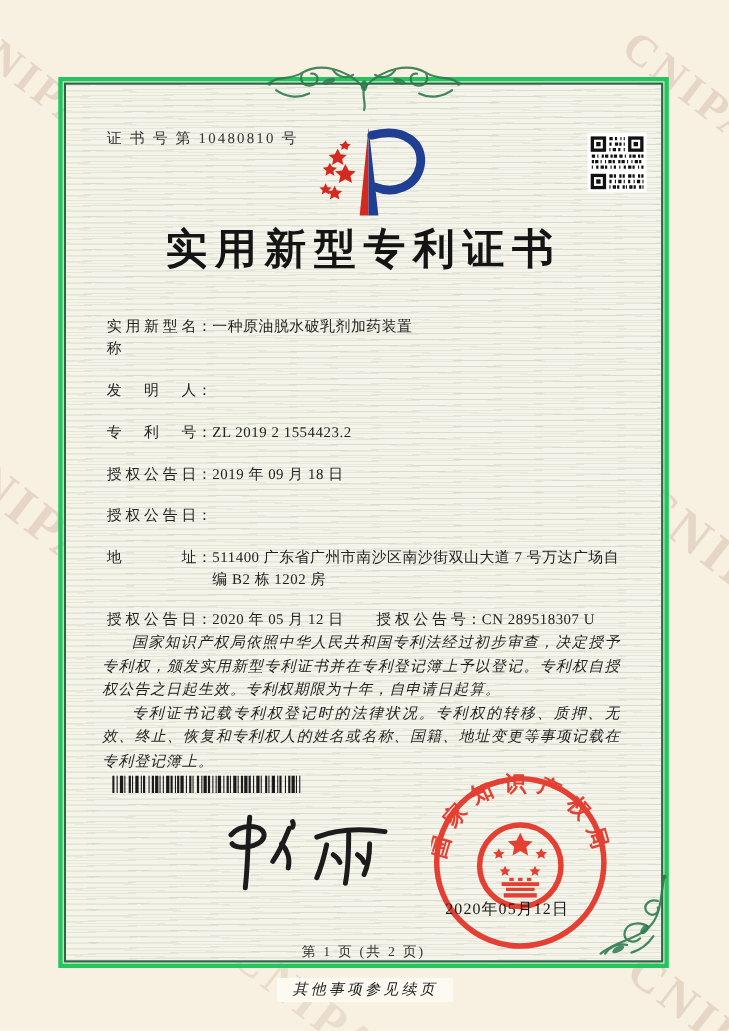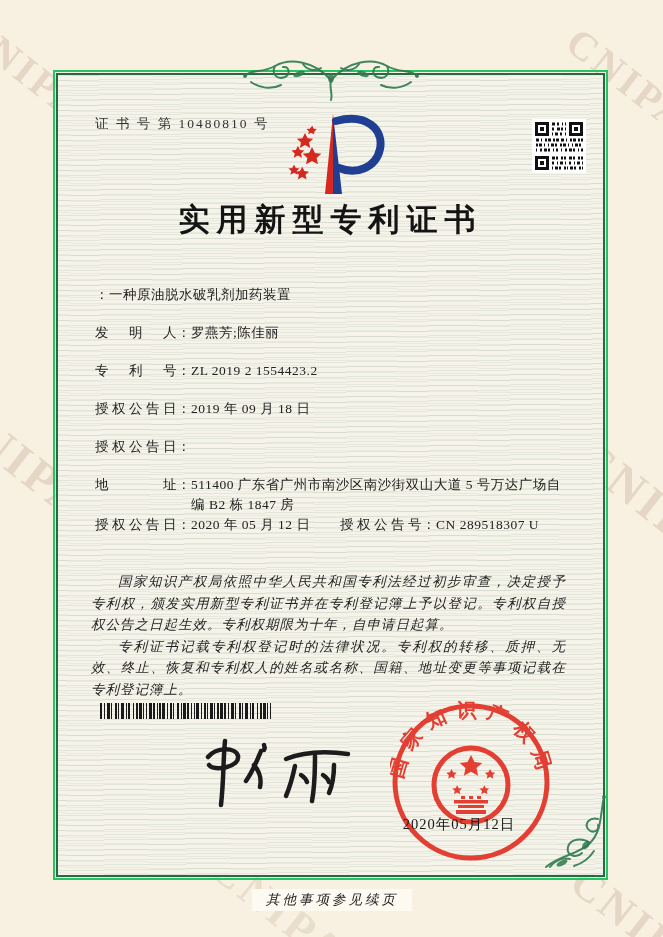--- a/index.html
+++ b/index.html
@@ -23,21 +23,21 @@
     transform-origin:left top;
     letter-spacing:4px;
     pointer-events:none;
     white-space:nowrap;
     z-index:1;
   }
 
   
   .cert {
     position:absolute; left:53px; top:70px; width:555px; height:810px;
-    border:2px solid #22c55e;
+    border:4px solid #22c55e;
     z-index:2;
   }
   .cert-inner {
     position:absolute; inset:1px;
     border:2.5px solid #2a6747;
     background:
       repeating-linear-gradient(179.3deg, rgba(124,160,130,0.16) 0 1px, rgba(0,0,0,0) 1px 5px),
       repeating-linear-gradient(180.7deg, rgba(124,160,130,0.12) 0 1px, rgba(0,0,0,0) 1px 6px),
       #f6f4ea;
   }
@@ -46,30 +46,30 @@
     position:absolute; left:37px; top:40px;
     font-size:13.5px; letter-spacing:2px; color:#333;
   }
 
   .logo { position:absolute; left:228px; top:36px; }
   .qr { position:absolute; left:474px; top:44px; }
 
   .title {
     position:absolute; left:0; right:0; top:124px;
     text-align:center;
-    font-size:31px; font-weight:bold; letter-spacing:7px;
+    font-size:38px; font-weight:bold; letter-spacing:7px;
     color:#141414;
   }
 
   .fields {
     position:absolute; left:37px; right:38px; top:210px;
     font-size:13.5px; line-height:20px; color:#222;
   }
   .frow { display:flex; margin-bottom:18px; }
-  .frow.addr { margin-bottom:0; }
+  .frow.addr { margin-bottom:16px; }
   .lbl {
     display:inline-block; width:82px;
     text-align:justify; text-align-last:justify;
     flex:none; letter-spacing:0.5px;
   }
   .colon { flex:none; width:14px; }
   .val { flex:1; letter-spacing:0.5px; }
   .grant .val1 { flex:none; width:149px; }
 
   .legal {
@@ -175,46 +175,46 @@
             <line x1="20" y1="44" x2="51" y2="44" stroke="#111" stroke-width="3" stroke-dasharray="2 3 1 2 3 2 1 3"></line>
             <line x1="20" y1="49" x2="51" y2="49" stroke="#111" stroke-width="3" stroke-dasharray="1 2 3 1 2 3 2 1"></line>
           </g>
         </svg>
       </div>
 
       <div class="title">实用新型专利证书</div>
 
       <div class="fields">
         <div class="frow">
+          <span class="lbl">实用新型名称</span>
             <span class="colon">：</span>
           <span class="val">一种原油脱水破乳剂加药装置</span>
         </div>
         <div class="frow">
           <span class="lbl">发明人</span>
             <span class="colon">：</span>
-          <span class="val">罗燕芳;陈佳丽</span>
         </div>
         <div class="frow">
           <span class="lbl">专利号</span>
             <span class="colon">：</span>
           <span class="val">ZL 2019 2 1554423.2</span>
         </div>
         <div class="frow">
           <span class="lbl">授权公告日</span>
             <span class="colon">：</span>
           <span class="val">2019 年 09 月 18 日</span>
         </div>
         <div class="frow">
           <span class="lbl">授权公告日</span>
             <span class="colon">：</span>
         </div>
         <div class="frow addr">
           <span class="lbl">地址</span>
             <span class="colon">：</span>
-          <span class="val">511400 广东省广州市南沙区南沙街双山大道 5 号万达广场自编 B2 栋 1847 房</span>
+          <span class="val">511400 广东省广州市南沙区南沙街双山大道 7 号万达广场自编 B2 栋 1202 房</span>
         </div>
         <div class="frow grant">
           <span class="lbl">授权公告日</span>
             <span class="colon">：</span>
           <span class="val val1">2020 年 05 月 12 日</span>
           <span class="lbl">授权公告号</span>
             <span class="colon">：</span>
           <span class="val">CN 289518307 U</span>
         </div>
       </div>
@@ -271,20 +271,21 @@
               <rect x="66" y="109" width="30" height="4" fill="#e23023"></rect>
               <rect x="71" y="95" width="4" height="3" fill="#e23023"></rect>
               <rect x="79" y="95" width="4" height="3" fill="#e23023"></rect>
               <rect x="87" y="95" width="4" height="3" fill="#e23023"></rect>
             </g>
           </g>
         </svg>
       </div>
       <div class="seal-date">2020年05月12日</div>
 
+      <div class="page-num">第 1 页 (共 2 页)</div>
     </div>
   </div>
 
   <div class="flourish-top">
     <svg width="180" height="52" viewBox="0 0 180 52">
       <g fill="none" stroke="#2f7a4e" stroke-width="2" stroke-linecap="round" opacity="0.9">
         <path d="M90 30 C 72 10, 48 8, 34 16 C 20 24, 12 18, 4 26"></path>
         <path d="M90 30 C 108 10, 132 8, 146 16 C 160 24, 168 18, 176 26"></path>
         <path d="M34 16 C 30 24, 36 30, 44 27 C 50 24, 48 16, 42 17"></path>
         <path d="M146 16 C 150 24, 144 30, 136 27 C 130 24, 132 16, 138 17"></path>

